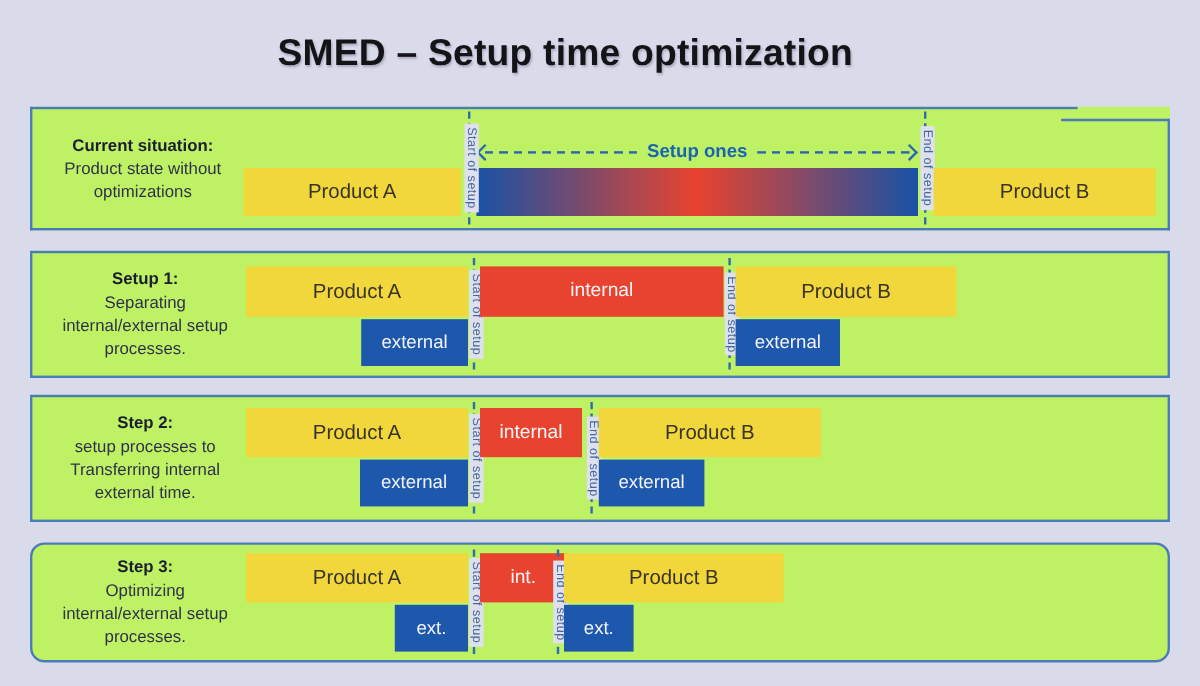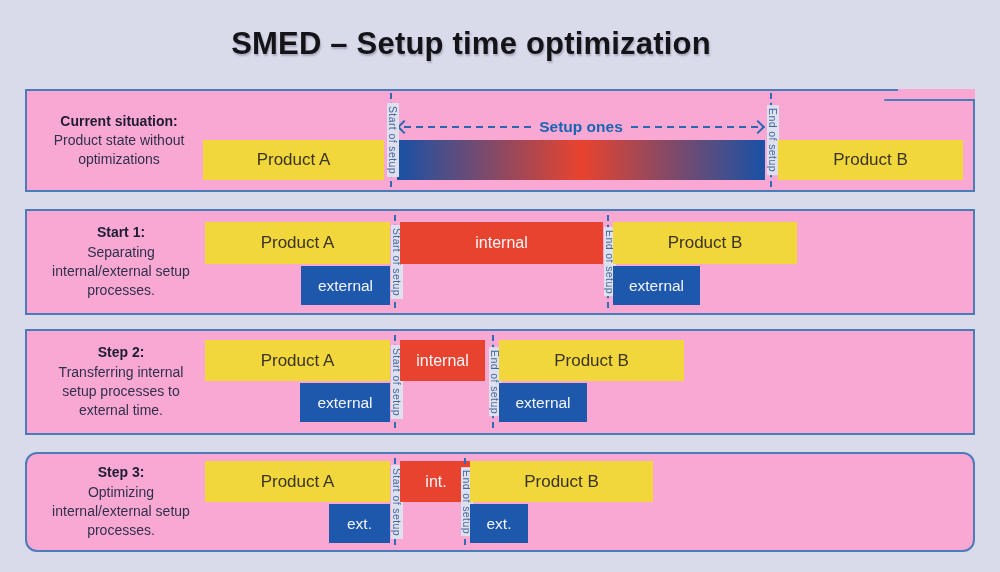--- a/index.html
+++ b/index.html
@@ -7,21 +7,21 @@
     position:relative;width:1000px;height:572px;overflow:hidden;
     background:#d9daea;
     font-family:"Liberation Sans","DejaVu Sans",sans-serif;
   }
   #title{
     position:absolute;left:16px;top:26px;width:910px;text-align:center;
     font-size:31px;font-weight:bold;color:#141418;letter-spacing:.2px;
     text-shadow:1px 2px 2px rgba(110,110,135,.45);
   }
   .panel{
-    position:absolute;left:25px;width:950px;background:#f9a8d4;
+    position:absolute;left:25px;width:950px;background:#bef264;
     border:2px solid #4b7cba;box-sizing:border-box;
   }
   
   #p1{border:none;}
   .bseg{position:absolute;background:#4b7cba;}
   .label-block{
     position:absolute;left:0;top:0;bottom:0;width:188px;
     display:flex;flex-direction:column;justify-content:center;
     text-align:center;color:#30304a;font-size:14px;line-height:1.38;
   }
@@ -94,21 +94,21 @@
     </div>
     <div class="vline" style="left:745px;">
       <span class="vlabel">End of setup</span>
     </div>
 
     <div class="bar yellow" style="left:753px;top:51px;width:185px;height:40px;">Product B</div>
   </div>
 
   <div class="panel" style="top:209px;height:106px;">
     <div class="label-block">
-      <div class="label-heading">Start 1:</div>
+      <div class="label-heading">Setup 1:</div>
       <div>Separating</div>
       <div>internal/external setup</div>
       <div>processes.</div>
     </div>
 
     <div class="bar yellow" style="left:178px;top:11px;width:185px;height:42px;">Product A</div>
     <div class="bar blue" style="left:274px;top:55px;width:89px;height:39px;">external</div>
 
     <div class="vline" style="left:367px;">
       <span class="vlabel">Start of setup</span>
@@ -120,22 +120,22 @@
       <span class="vlabel">End of setup</span>
     </div>
 
     <div class="bar yellow" style="left:586px;top:11px;width:184px;height:42px;">Product B</div>
     <div class="bar blue" style="left:586px;top:55px;width:87px;height:39px;">external</div>
   </div>
 
   <div class="panel" style="top:329px;height:106px;">
     <div class="label-block">
       <div class="label-heading">Step 2:</div>
+      <div>setup processes to</div>
       <div>Transferring internal</div>
-      <div>setup processes to</div>
       <div>external time.</div>
     </div>
 
     <div class="bar yellow" style="left:178px;top:9px;width:185px;height:41px;">Product A</div>
     <div class="bar blue" style="left:273px;top:52px;width:90px;height:39px;">external</div>
 
     <div class="vline" style="left:367px;">
       <span class="vlabel">Start of setup</span>
     </div>
 

